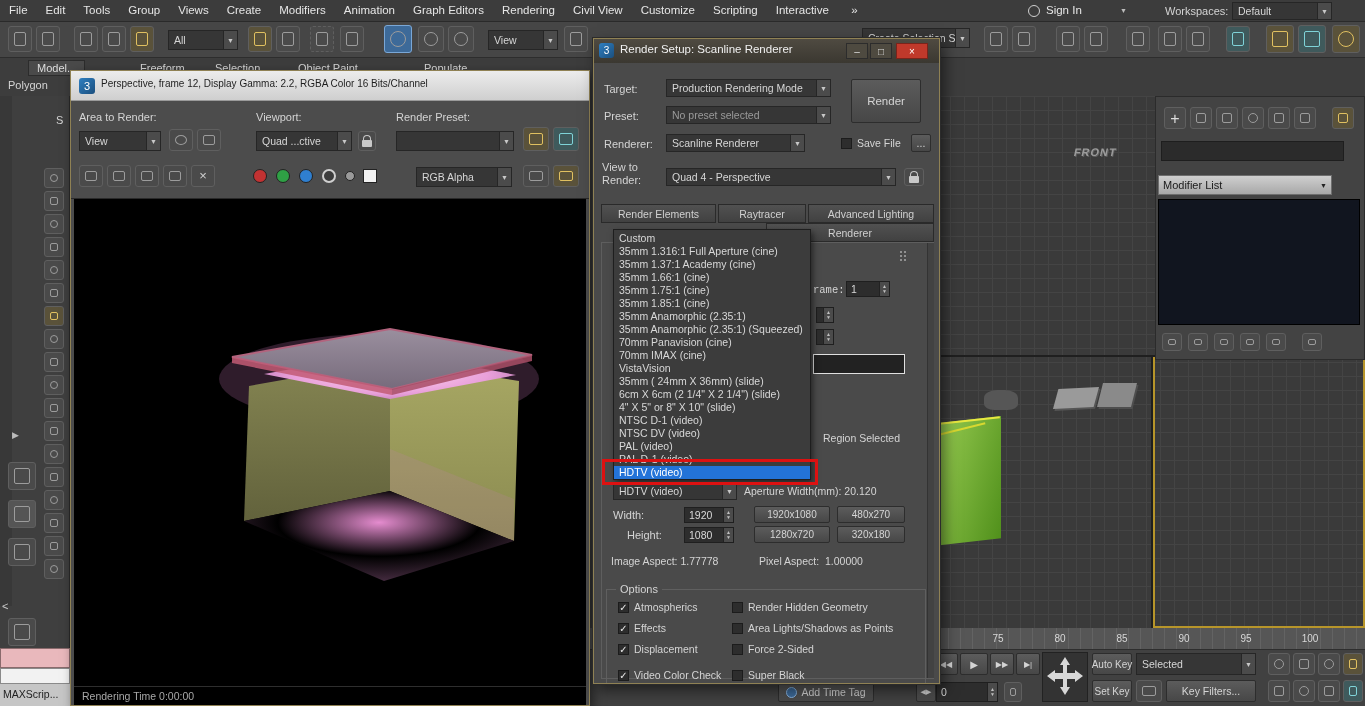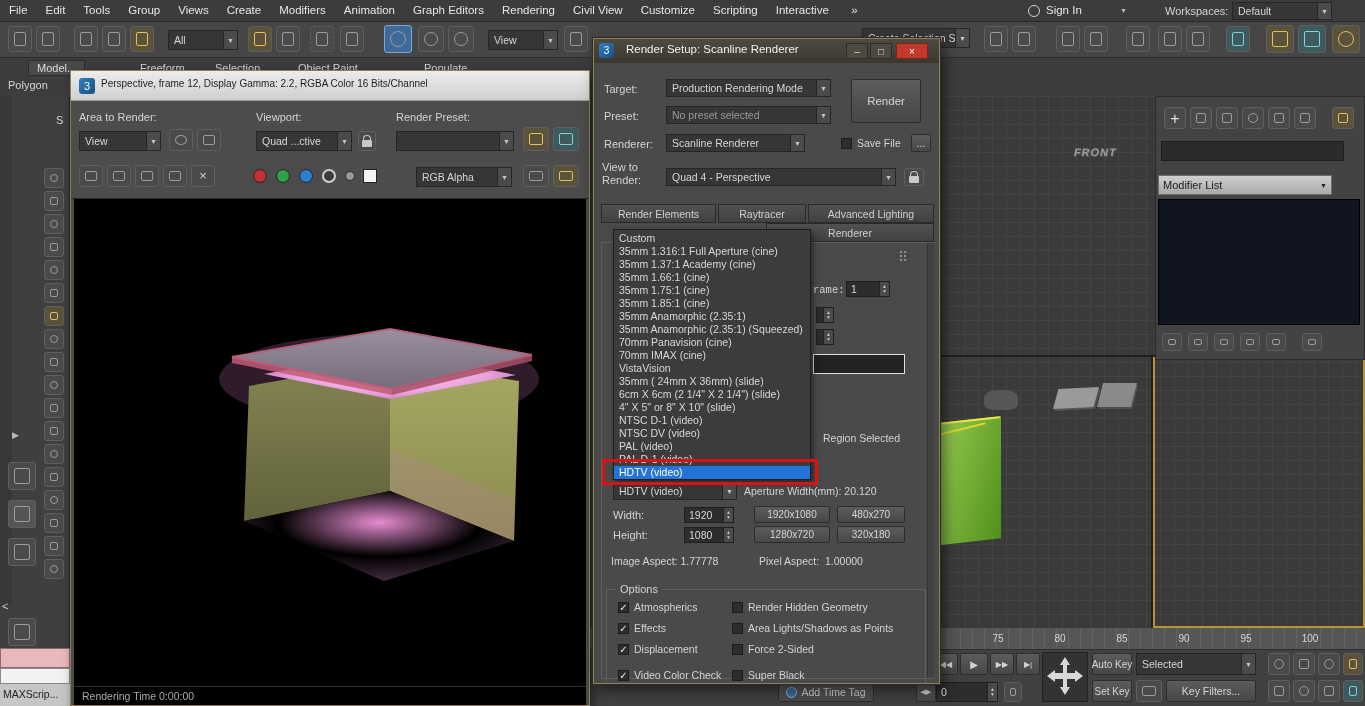--- a/index.html
+++ b/index.html
@@ -319,21 +319,21 @@
     </svg>
   </div>
   <div class="abs" style="left:3px;top:615px;width:512px;height:19px;background:#000;border-top:1px solid #2e2e2e;">
     <span class="abs" style="left:8px;top:3px;color:#a8a8a8;font-size:10.5px;">Rendering Time 0:00:00</span>
   </div>
 </div>
 
 <div class="abs" style="left:593px;top:38px;width:347px;height:646px;background:#4a4a4a;border:1px solid #8f8154;box-shadow:0 0 0 1px #2b2b2b,4px 6px 14px rgba(0,0,0,.55);z-index:30;overflow:hidden;">
   <div class="abs" style="left:0;top:0;width:345px;height:24px;background:linear-gradient(#55504696,#3b3831),#46423a;">
     <span class="abs" style="left:5px;top:4px;width:15px;height:15px;background:linear-gradient(135deg,#2f7fc1,#1b4f7e);border-radius:3px;color:#fff;font-size:10px;text-align:center;line-height:15px;">3</span>
-    <span class="abs" style="left:32px;top:4px;color:#f0f0f0;font-size:11.5px;">Render Setup: Scanline Renderer</span>
+    <span class="abs" style="left:26px;top:4px;color:#f0f0f0;font-size:11.5px;">Render Setup: Scanline Renderer</span>
     <span class="abs winbtn" style="left:252px;top:4px;width:22px;height:16px;background:#4e4a40;border:1px solid #2c2c2c;">–</span>
     <span class="abs winbtn" style="left:276px;top:4px;width:22px;height:16px;background:#4e4a40;border:1px solid #2c2c2c;">□</span>
     <span class="abs winbtn" style="left:302px;top:4px;width:32px;height:16px;background:#c0392b;border:1px solid #7a241b;color:#fff;">×</span>
   </div>
   <span class="abs lbl" style="left:10px;top:44px;">Target:</span>
   <span class="combo" style="left:72px;top:40px;width:165px;height:18px;">
       <span>Production Rendering Mode</span>
       <span class="arr">▼</span>
     </span>
   <span class="abs lbl" style="left:10px;top:71px;">Preset:</span>
@@ -423,21 +423,21 @@
   <span class="abs lbl" style="left:19px;top:470px;">Width:</span>
   <div class="spinfield" style="left:90px;top:468px;width:50px;height:16px;">
       <span>1920</span>
       <span class="spincol">
         <span>▲</span>
         <span>▼</span>
       </span>
     </div>
   <span class="btn" style="left:160px;top:467px;width:76px;height:17px;font-size:10px;">1920x1080</span>
   <span class="btn" style="left:243px;top:467px;width:68px;height:17px;font-size:10px;">480x270</span>
-  <span class="abs lbl" style="left:19px;top:490px;text-align:center;">Height:</span>
+  <span class="abs lbl" style="left:33px;top:490px;text-align:center;">Height:</span>
   <div class="spinfield" style="left:90px;top:488px;width:50px;height:16px;">
       <span>1080</span>
       <span class="spincol">
         <span>▲</span>
         <span>▼</span>
       </span>
     </div>
   <span class="btn" style="left:160px;top:487px;width:76px;height:17px;font-size:10px;">1280x720</span>
   <span class="btn" style="left:243px;top:487px;width:68px;height:17px;font-size:10px;">320x180</span>
   <span class="abs lbl sm" style="left:17px;top:516px;">Image Aspect: 1.77778</span>

